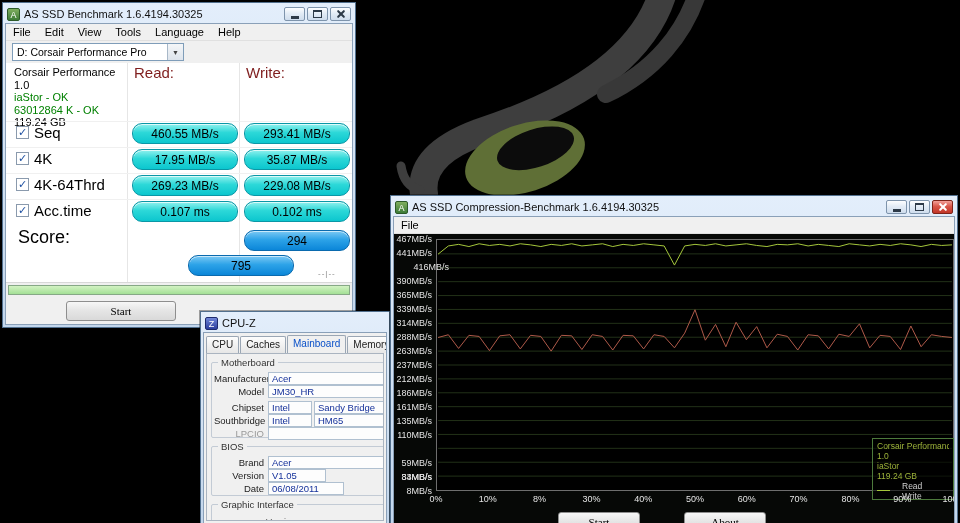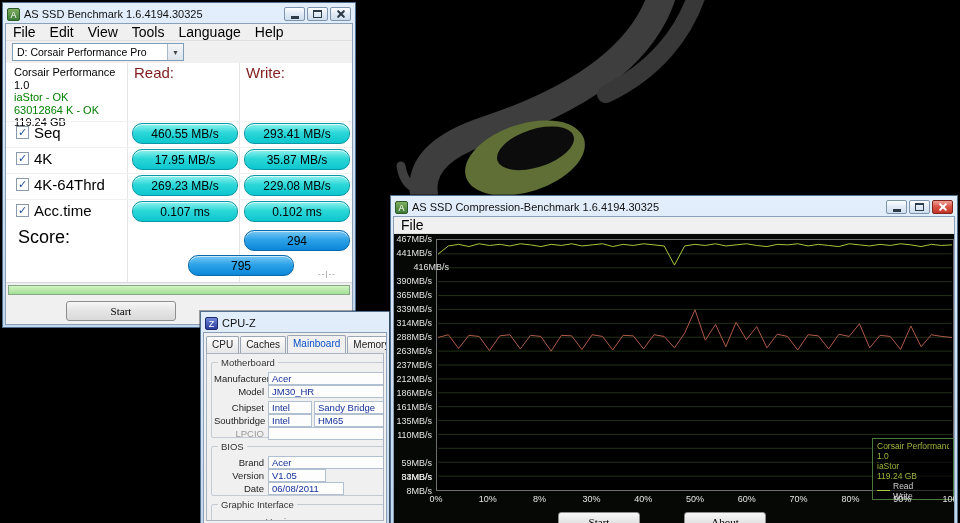--- a/index.html
+++ b/index.html
@@ -19,21 +19,21 @@
   .cap-btn{width:21px;height:14px;border:1px solid #7e94ac;border-radius:2px;background:linear-gradient(#fdfeff,#e3ecf6 45%,#cfdded);display:flex;align-items:center;justify-content:center}
   .cap-btn.close-red{background:linear-gradient(#f2a099,#d9574a 45%,#c13527);border-color:#7e241a}
   .min-glyph{width:8px;height:3px;background:#2d3a48;margin-top:6px}
   .max-glyph{width:9px;height:8px;border:1px solid #2d3a48;border-top-width:2px}
   .x-glyph{position:relative;width:10px;height:10px}
   .x-glyph::before,.x-glyph::after{content:"";position:absolute;left:4px;top:0;width:2px;height:10px;background:#2d3a48;border-radius:1px}
   .x-glyph::before{transform:rotate(45deg)}
   .x-glyph::after{transform:rotate(-45deg)}
   .close-red .x-glyph::before,.close-red .x-glyph::after{background:#fff}
   .client{background:#f0f0f0;border:1px solid #8aa0b8;position:relative;overflow:hidden}
-  .menubar{height:17px;display:flex;align-items:center;background:#f0f0f0;border-bottom:1px solid #e0e0e0;font-size:14px;color:#000}
+  .menubar{height:17px;display:flex;align-items:center;background:#f0f0f0;border-bottom:1px solid #e0e0e0;font-size:11px;color:#000}
   .menu-item{padding:2px 7px;cursor:default}
   .win-btn{position:absolute;font-size:11px;color:#000;background:linear-gradient(#f7f7f7,#e6e6e6 45%,#d9d9d9);border:1px solid #8e8e8e;border-radius:3px;font-family:Liberation Serif, serif}
 
   
   #win-bench{left:2px;top:2px;width:354px;height:326px;z-index:2}
   #win-bench .client{height:302px}
   .bench-toolbar{height:22px;background:#f0f0f0;position:relative}
   .combobox{position:absolute;left:6px;top:2px;width:172px;height:18px;background:#fff;border:1px solid #7f9db9;display:flex;align-items:center;font-size:10.5px}
   .combo-text{flex:1;padding:0 4px;white-space:nowrap;overflow:hidden}
   .combo-btn{width:16px;height:16px;background:linear-gradient(#f4f6f8,#dde4ec);border-left:1px solid #a8b8c8;font-size:7px;display:flex;align-items:center;justify-content:center;color:#444}
@@ -79,21 +79,21 @@
 
   
   #win-comp{left:390px;top:195px;width:568px;height:334px;z-index:4}
   #win-comp .client{height:310px;background:#f0f0f0}
   .chart-region{position:relative;height:293px;background:#060806;overflow:hidden}
   #plot-svg{position:absolute;left:42px;top:5px;border:1px solid #6e6e6e;background:#000}
   .ytick{position:absolute;left:0;width:38px;text-align:right;font-size:9px;color:#e4e4e4;line-height:10px}
   .xtick{position:absolute;top:260px;width:28px;text-align:center;font-size:9px;color:#e4e4e4}
   .legend{position:absolute;left:478px;top:204px;width:82px;height:62px;border:1px solid #4d7a3c;background:rgba(0,0,0,.55);padding:2px 4px;font-size:8.5px;line-height:10px;color:#9db33a;overflow:hidden}
   .lg-line{white-space:nowrap;overflow:hidden}
-  .lg-series{display:flex;align-items:flex-end;gap:3px;color:#cfcfcf}
+  .lg-series{display:flex;align-items:flex-end;gap:12px;color:#cfcfcf}
   .sample{display:inline-block;width:13px;height:0;border-top:1px solid}
   .read-sample{border-color:#a6c83c}
   .write-sample{border-color:#b05a4a}
   .comp-start{left:164px;top:278px;width:82px;height:20px}
   .comp-about{left:290px;top:278px;width:82px;height:20px}
 </style>
 </head>
 <body>
 
 <div class="desktop">

